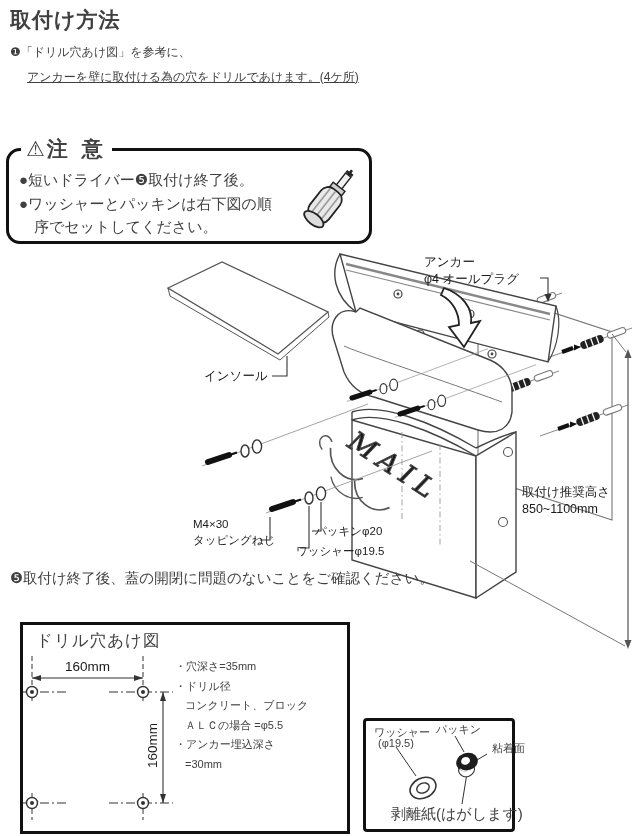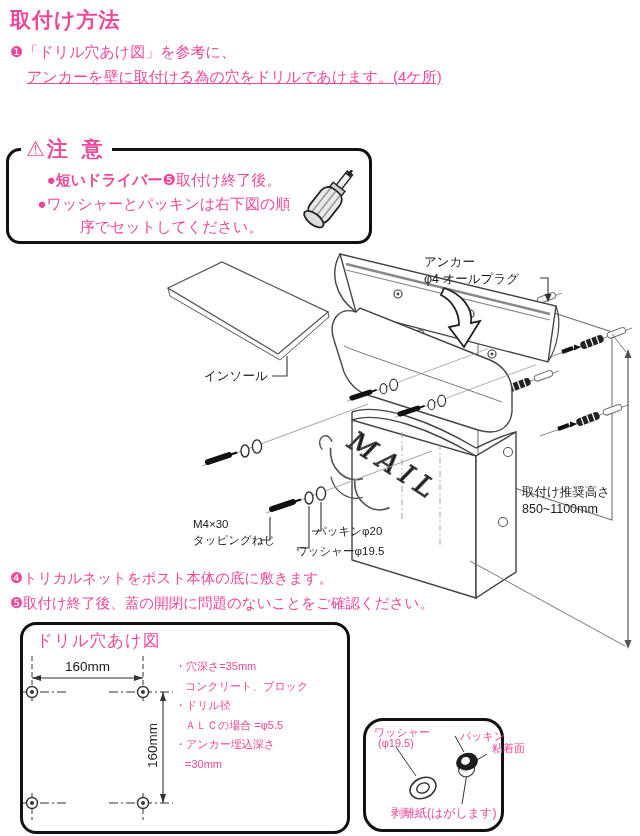--- a/index.html
+++ b/index.html
@@ -1,66 +1,66 @@
 <!DOCTYPE html>
 <html><head>
 <meta charset="utf-8">
 <style>
   * { margin:0; padding:0; box-sizing:border-box; }
   html,body { background:#fff; }
   .page {
     position:relative; width:640px; height:836px; background:#fff;
-    font-family:"Liberation Sans","DejaVu Sans",sans-serif; color:#ec4899;
+    font-family:"Liberation Sans","DejaVu Sans",sans-serif; color:#404040;
     overflow:hidden;
   }
   .page-title {
     position:absolute; left:10px; top:6px;
     font-size:21px; font-weight:bold; letter-spacing:1px;
   }
-  .steps-top { position:absolute; left:10px; top:40px; font-size:15px; line-height:24.5px; }
+  .steps-top { position:absolute; left:10px; top:40px; font-size:12px; line-height:24.5px; }
   .steps-bottom { position:absolute; left:10px; top:566px; font-size:14.5px; line-height:24.5px; }
   .step.indent { padding-left:17px;text-decoration:underline; }
   
   .caution-box {
     position:absolute; left:6px; top:148px; width:366px; height:96px;
-    border:3.5px solid #111; border-radius:14px; background:#fff;text-align:center;
+    border:3.5px solid #111; border-radius:14px; background:#fff;
   }
   .caution-title {
     position:absolute; left:12px; top:-16px; background:#fff; padding:0 5px;
     font-size:21px; font-weight:bold; letter-spacing:4px; white-space:nowrap;
   }
   .warn-glyph { font-weight:normal; letter-spacing:0; margin-right:2px; }
   .caution-lines { position:absolute; left:10px; top:17px; font-size:15px; line-height:23.5px; width:290px; }
-  .caution-lines .bold { font-weight:bold;margin-top:40px; }
+  .caution-lines .bold { font-weight:normal;margin-top:40px; }
   .caution-lines .indent2 { padding-left:15px; }
   .screwdriver { position:absolute; right:4px; top:10px; overflow:visible; }
   
   .main-diagram { position:absolute; left:0; top:242px; }
   svg text { font-family:"Liberation Sans","DejaVu Sans",sans-serif; fill:#1a1a1a; }
   .mail-text { font-family:"DejaVu Serif","Liberation Serif",serif; font-style:italic; }
   
   .drill-box {
     position:absolute; left:20px; top:622px; width:330px; height:212px;
-    border:3px solid #111; border-radius:16px; background:#fff;
+    border:3px solid #111; border-radius:0; background:#fff;
   }
   .drill-title { position:absolute; left:13px; top:5px; font-size:16.5px; font-weight:500; letter-spacing:1px; }
   .drill-svg { position:absolute; left:0; top:0; }
   .drill-notes { position:absolute; left:152px; top:32px; width:172px; font-size:11px; line-height:19.5px; }
   .note-line.indent { padding-left:10px; }
   
   .washer-box {
-    position:absolute; left:363px; top:718px; width:141px; height:114px;
-    border:3px solid #111; border-radius:20px; background:#fff;
+    position:absolute; left:363px; top:718px; width:152px; height:114px;
+    border:3px solid #111; border-radius:4px; background:#fff;
   }
   .wb-label { position:absolute; font-size:11px; white-space:nowrap; }
   .wb-washer1 { left:8px; top:4px; }
   .wb-washer2 { left:12px; top:16px; }
-  .wb-packing { left:70px; top:8px;margin-left:24px; }
+  .wb-packing { left:70px; top:1px; }
   .wb-adhesive { left:117px; top:20px;margin-left:9px; }
-  .wb-release { left:25px; top:84px; font-size:12px; }
+  .wb-release { left:25px; top:84px; font-size:15px; }
   .washer-svg { position:absolute; left:0; top:0; }
 </style>
 </head>
 <body>
 
 <div class="page">
 
   <h1 class="page-title">取付け方法</h1>
 
   <div class="steps-top">
@@ -198,21 +198,20 @@
       <line x1="628" y1="354" x2="628" y2="646" stroke="#555" stroke-width="1.2"></line>
       <polygon points="624.5,358 631.5,358 628,349" fill="#555"></polygon>
       <polygon points="624.5,640 631.5,640 628,649" fill="#555"></polygon>
       <line x1="470" y1="561" x2="625" y2="646" stroke="#777" stroke-width="1"></line>
     </g>
     <text x="522" y="496" font-size="12.5">取付け推奨高さ</text>
     <text x="522" y="513" font-size="12.5">850~1100mm</text>
   </svg>
 
   <div class="steps-bottom">
-    <div class="step">❹トリカルネットをポスト本体の底に敷きます。</div>
     <div class="step">❺取付け終了後、蓋の開閉に問題のないことをご確認ください。</div>
   </div>
 
   <div class="drill-box">
     <div class="drill-title">ドリル穴あけ図</div>
     <svg class="drill-svg" width="324" height="206" viewBox="0 0 324 206">
 
       <line x1="9" y1="31" x2="9" y2="76" stroke="#333" stroke-width="1" stroke-dasharray="5,3"></line>
       <line x1="120" y1="31" x2="120" y2="76" stroke="#333" stroke-width="1" stroke-dasharray="5,3"></line>
       <line x1="9" y1="168" x2="9" y2="195" stroke="#333" stroke-width="1" stroke-dasharray="5,3"></line>
@@ -239,22 +238,22 @@
         <circle cx="9" cy="178" r="5.5" fill="#fff" stroke="#333" stroke-width="1.4"></circle>
           <circle cx="9" cy="178" r="2" fill="#333"></circle>
         <circle cx="120" cy="178" r="5.5" fill="#fff" stroke="#333" stroke-width="1.4"></circle>
           <circle cx="120" cy="178" r="2" fill="#333"></circle>
       </g>
       <text x="42" y="46" font-size="13.5">160mm</text>
       <text transform="translate(134,143) rotate(-90)" font-size="13.5">160mm</text>
     </svg>
     <div class="drill-notes">
       <div class="note-line">・穴深さ=35mm</div>
+      <div class="note-line">・ドリル径</div>
       <div class="note-line indent">コンクリート、ブロック</div>
-      <div class="note-line">・ドリル径</div>
       <div class="note-line indent">ＡＬＣの場合 =φ5.5</div>
       <div class="note-line">・アンカー埋込深さ</div>
       <div class="note-line indent">=30mm</div>
     </div>
   </div>
 
   <div class="washer-box">
     <svg class="washer-svg" width="157" height="108" viewBox="0 0 157 108">
       <line x1="30" y1="26" x2="50" y2="55" stroke="#333" stroke-width="1"></line>
       <line x1="89" y1="15" x2="98" y2="31" stroke="#333" stroke-width="1"></line>

